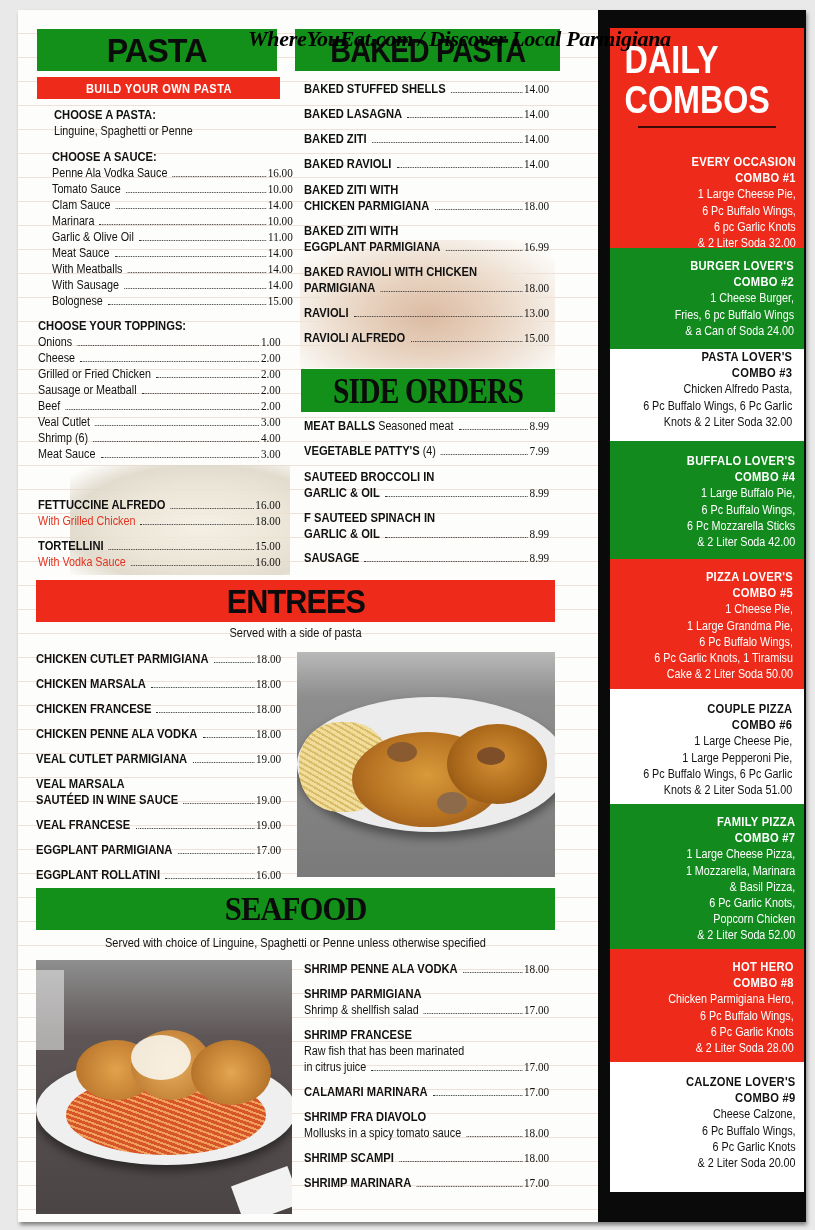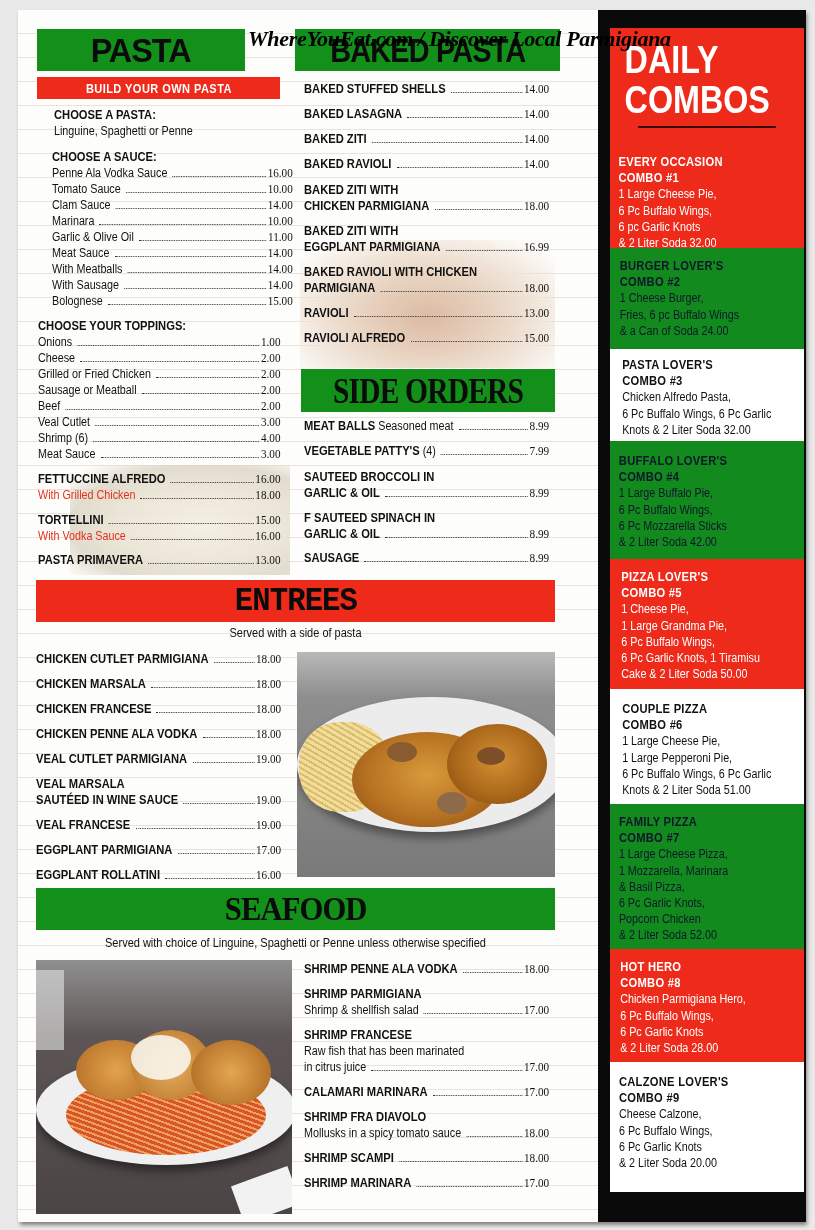--- a/index.html
+++ b/index.html
@@ -15,40 +15,40 @@
 .subtitle{display:flex;align-items:center;justify-content:center;color:#fff;font-weight:bold;font-size:13px;letter-spacing:.5px}
 .row{display:flex;align-items:baseline;font-size:12.5px;line-height:16px;white-space:nowrap;transform:scaleX(.86);transform-origin:left}
 .row .nm{flex:0 0 auto}
 .row .dots{flex:1 1 auto;border-bottom:1.5px dotted #333;margin:0 2px 3px 6px;min-width:10px}
 .row .pr{flex:0 0 auto;font-family:"Liberation Serif",serif;font-size:13px}
 .b{font-weight:bold}
 .red-t{color:#e2321e}
 .heading{font-weight:bold;font-size:13px;line-height:17px;transform:scaleX(.86);transform-origin:left;white-space:nowrap}
 .plain{font-size:12.5px;line-height:16px;transform:scaleX(.86);transform-origin:left;white-space:nowrap}
 .item{position:absolute}
-.combo{position:absolute;left:0;width:100%;text-align:left;font-size:12.5px;line-height:16.2px}
+.combo{position:absolute;left:0;width:100%;text-align:right;font-size:12.5px;line-height:16.2px}
 .combo .ct{font-weight:bold;font-size:13px;letter-spacing:.3px}
 .combo .cd{display:block}
 .combo .inner{display:inline-block;transform:scaleX(.86)}
 .c-red{background:#ee2b1b;color:#fff}
-.c-green{background:#128a1e;color:#0f172a}
+.c-green{background:#128a1e;color:#ffffff}
 .c-white{background:#fff;color:#111}
 .photo{position:absolute;overflow:hidden}
 .watermark{position:absolute;left:248px;top:26px;font-family:"Liberation Serif",serif;font-style:italic;font-weight:bold;font-size:22px;color:#000;white-space:nowrap;z-index:20;letter-spacing:-.3px}
 </style>
 </head>
 <body>
 
 <div class="page">
   <div class="lines"></div>
 </div>
 
 <div class="watermark">WhereYouEat.com / Discover Local Parmigiana</div>
 
-<div class="abs hdr-green section-title" style="left:37px;top:29px;width:208px;height:42px;font-size:34px">
+<div class="abs hdr-green section-title" style="left:37px;top:29px;width:240px;height:42px;font-size:34px">
   <span style="display:inline-block;transform:scaleX(.95)">PASTA</span>
 </div>
 <div class="abs hdr-red subtitle" style="left:37px;top:77px;width:243px;height:22px">
   <span style="display:inline-block;transform:scaleX(.85)">BUILD YOUR OWN PASTA</span>
 </div>
 
 <div class="photo" style="left:70px;top:465px;width:220px;height:110px;background:radial-gradient(ellipse at 60% 55%,#f3ede0 0%,#e9e2d2 45%,#ddd6c6 70%,rgba(250,250,246,0) 92%);opacity:.85"></div>
 
 <div class="item" style="left:54px;top:106px;width:245px">
   <div class="heading">CHOOSE A PASTA:</div>
@@ -141,21 +141,21 @@
       <span class="dots"></span>
       <span class="pr">4.00</span>
     </div>
   <div class="row">
       <span class="nm">Meat Sauce</span>
       <span class="dots"></span>
       <span class="pr">3.00</span>
     </div>
 </div>
 
-<div class="item" style="left:38px;top:471px;width:282px">
+<div class="item" style="left:38px;top:497px;width:282px">
   <div class="row b" style="font-size:13px">
       <span class="nm">FETTUCCINE ALFREDO</span>
       <span class="dots"></span>
       <span class="pr" style="font-weight:normal">16.00</span>
     </div>
   <div class="row">
       <span class="nm red-t">With Grilled Chicken</span>
       <span class="dots"></span>
       <span class="pr">18.00</span>
     </div>
@@ -251,21 +251,21 @@
       <span class="dots"></span>
       <span class="pr" style="font-weight:normal">8.99</span>
     </div>
   <div class="row b" style="font-size:13px;margin-top:8px">
       <span class="nm">SAUSAGE</span>
       <span class="dots"></span>
       <span class="pr" style="font-weight:normal">8.99</span>
     </div>
 </div>
 
-<div class="abs hdr-red section-title" style="left:36px;top:580px;width:519px;height:42px;font-family:Liberation Mono, monospace;font-size:34px">
+<div class="abs hdr-red section-title" style="left:36px;top:580px;width:519px;height:42px;font-family:Liberation Sans, sans-serif;font-size:34px">
   <span style="display:inline-block;transform:scaleX(.9)">ENTREES</span>
 </div>
 <div class="abs" style="left:36px;top:626px;width:519px;text-align:center;font-size:12.5px;transform:scaleX(.88)">Served with a side of pasta</div>
 
 <div class="photo" style="left:297px;top:652px;width:258px;height:225px;background:linear-gradient(180deg,#b9b9b9 0%,#8e8e8e 20%,#7a7a7a 100%)">
   <div style="position:absolute;left:0;top:45px;width:270px;height:135px;border-radius:50%;background:#ececec;box-shadow:0 6px 10px rgba(0,0,0,.4)"></div>
   <div style="position:absolute;left:2px;top:70px;width:90px;height:90px;border-radius:45%;background:repeating-linear-gradient(30deg,#f1dc9a 0,#f1dc9a 3px,#d9bd6b 3px,#d9bd6b 5px)"></div>
   <div style="position:absolute;left:55px;top:80px;width:150px;height:95px;border-radius:50%;background:radial-gradient(ellipse at 50% 45%,#d89a3a 0%,#b87322 55%,#8a4e15 100%)"></div>
   <div style="position:absolute;left:150px;top:72px;width:100px;height:80px;border-radius:50%;background:radial-gradient(ellipse at 50% 45%,#d48f33 0%,#a86619 60%,#7a4512 100%)"></div>
   <div style="position:absolute;left:90px;top:90px;width:30px;height:20px;border-radius:50%;background:#8a5a30"></div>
@@ -383,21 +383,21 @@
 <div class="abs" style="left:598px;top:10px;width:208px;height:1212px;background:#0a0a0a">
   <div class="abs c-red" style="left:12px;top:18px;width:194px;height:118px;text-align:left">
     <div style="font-weight:900;font-size:38px;line-height:40px;margin-top:12px;transform:scaleX(.85)">DAILY</div>
     <div style="font-weight:900;font-size:38px;line-height:40px;transform:scaleX(.85)">COMBOS</div>
     <div style="margin:6px auto 0;width:138px;height:2px;background:#3a0a05"></div>
   </div>
 
   <div class="abs" style="left:12px;top:136px;width:194px;height:1046px">
     <div class="combo c-red" style="top:0;height:102px;padding-top:8px"><span class="inner"><span class="cd ct">EVERY OCCASION</span><span class="cd ct">COMBO #1</span><span class="cd">1 Large Cheese Pie,</span><span class="cd">6 Pc Buffalo Wings,</span><span class="cd">6 pc Garlic Knots</span><span class="cd">&amp; 2 Liter Soda  32.00</span></span></div>
     <div class="combo c-green" style="top:102px;height:101px;padding-top:10px"><span class="inner"><span class="cd ct">BURGER LOVER'S</span><span class="cd ct">COMBO #2</span><span class="cd">1 Cheese Burger,</span><span class="cd">Fries, 6 pc Buffalo Wings</span><span class="cd">&amp; a Can of Soda  24.00</span></span></div>
-    <div class="combo c-white" style="top:203px;height:92px;padding-top:8px"><span class="inner"><span class="cd ct">PASTA LOVER'S</span><span class="cd ct">COMBO #3</span><span class="cd">Chicken Alfredo Pasta,</span><span class="cd">6 Pc Buffalo Wings, 6 Pc Garlic</span><span class="cd">Knots &amp; 2 Liter Soda  32.00</span></span></div>
+    <div class="combo c-white" style="top:203px;height:92px;padding-top:0"><span class="inner"><span class="cd ct">PASTA LOVER'S</span><span class="cd ct">COMBO #3</span><span class="cd">Chicken Alfredo Pasta,</span><span class="cd">6 Pc Buffalo Wings, 6 Pc Garlic</span><span class="cd">Knots &amp; 2 Liter Soda  32.00</span></span></div>
     <div class="combo c-green" style="top:295px;height:118px;padding-top:12px"><span class="inner"><span class="cd ct">BUFFALO LOVER'S</span><span class="cd ct">COMBO #4</span><span class="cd">1 Large Buffalo Pie,</span><span class="cd">6 Pc Buffalo Wings,</span><span class="cd">6 Pc Mozzarella Sticks</span><span class="cd">&amp; 2 Liter Soda  42.00</span></span></div>
     <div class="combo c-red" style="top:413px;height:130px;padding-top:10px"><span class="inner"><span class="cd ct">PIZZA LOVER'S</span><span class="cd ct">COMBO #5</span><span class="cd">1 Cheese Pie,</span><span class="cd">1 Large Grandma Pie,</span><span class="cd">6 Pc Buffalo Wings,</span><span class="cd">6 Pc Garlic Knots, 1 Tiramisu</span><span class="cd">Cake &amp; 2 Liter Soda  50.00</span></span></div>
     <div class="combo c-white" style="top:543px;height:115px;padding-top:12px"><span class="inner"><span class="cd ct">COUPLE PIZZA</span><span class="cd ct">COMBO #6</span><span class="cd">1 Large Cheese Pie,</span><span class="cd">1 Large Pepperoni Pie,</span><span class="cd">6 Pc Buffalo Wings, 6 Pc Garlic</span><span class="cd">Knots &amp; 2 Liter Soda  51.00</span></span></div>
     <div class="combo c-green" style="top:658px;height:145px;padding-top:10px"><span class="inner"><span class="cd ct">FAMILY PIZZA</span><span class="cd ct">COMBO #7</span><span class="cd">1 Large Cheese Pizza,</span><span class="cd">1 Mozzarella, Marinara</span><span class="cd">&amp; Basil Pizza,</span><span class="cd">6 Pc Garlic Knots,</span><span class="cd">Popcorn Chicken</span><span class="cd">&amp; 2 Liter Soda  52.00</span></span></div>
     <div class="combo c-red" style="top:803px;height:113px;padding-top:10px"><span class="inner"><span class="cd ct">HOT HERO</span><span class="cd ct">COMBO #8</span><span class="cd">Chicken Parmigiana Hero,</span><span class="cd">6 Pc Buffalo Wings,</span><span class="cd">6 Pc Garlic Knots</span><span class="cd">&amp; 2 Liter Soda  28.00</span></span></div>
     <div class="combo c-white" style="top:916px;height:130px;padding-top:12px"><span class="inner"><span class="cd ct">CALZONE LOVER'S</span><span class="cd ct">COMBO #9</span><span class="cd">Cheese Calzone,</span><span class="cd">6 Pc Buffalo Wings,</span><span class="cd">6 Pc Garlic Knots</span><span class="cd">&amp; 2 Liter Soda  20.00</span></span></div>
   </div>
 </div>
 
 </body></html>

